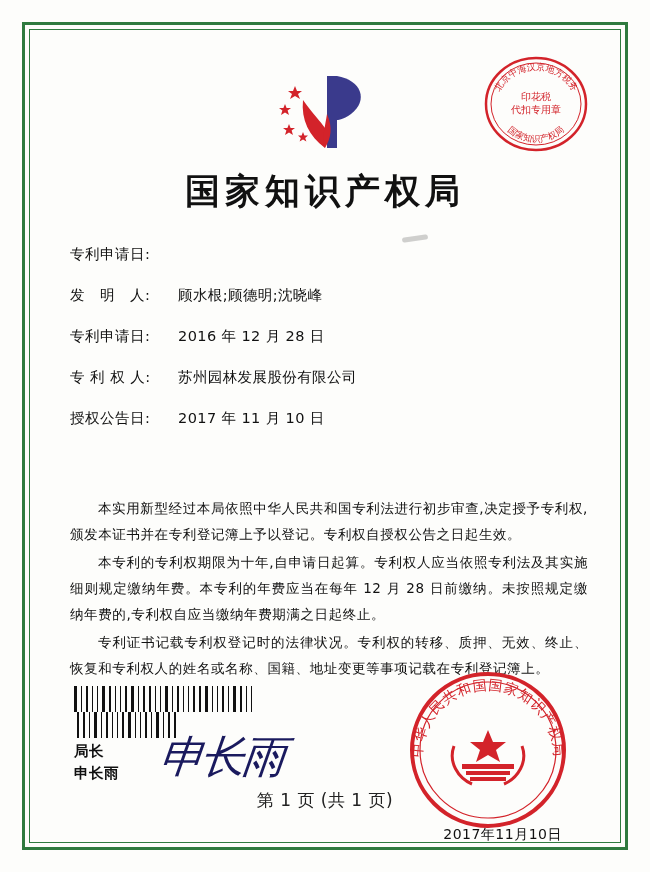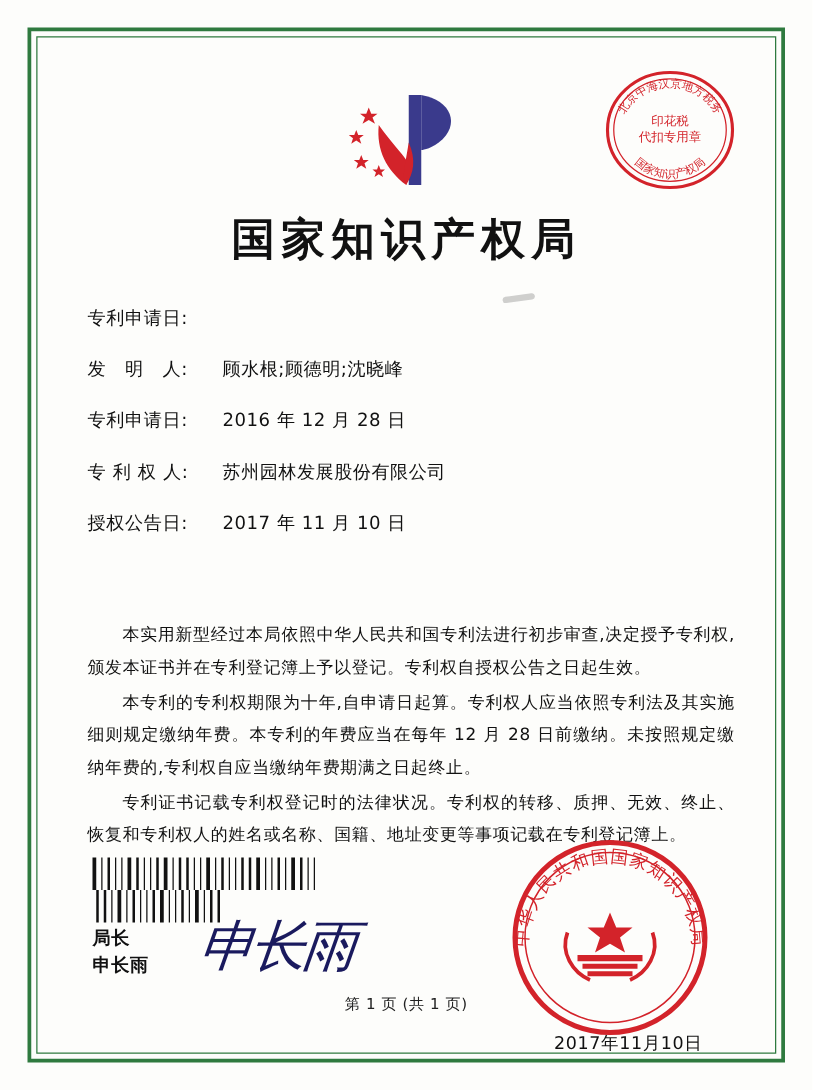--- a/index.html
+++ b/index.html
@@ -180,21 +180,21 @@
     font-size: 14px;
     color: #111;
     letter-spacing: 0.5px;
   }
   .page-footer {
     position: absolute;
     left: 0;
     right: 0;
     bottom: 10px;
     text-align: center;
-    font-size: 12px;
+    font-size: 17px;
     color: #222;
     letter-spacing: 0.5px;
   }
   .smudge {
     position: absolute;
     left: 352px;
     top: 186px;
     width: 26px;
     height: 5px;
     background: rgba(120,120,120,0.35);

